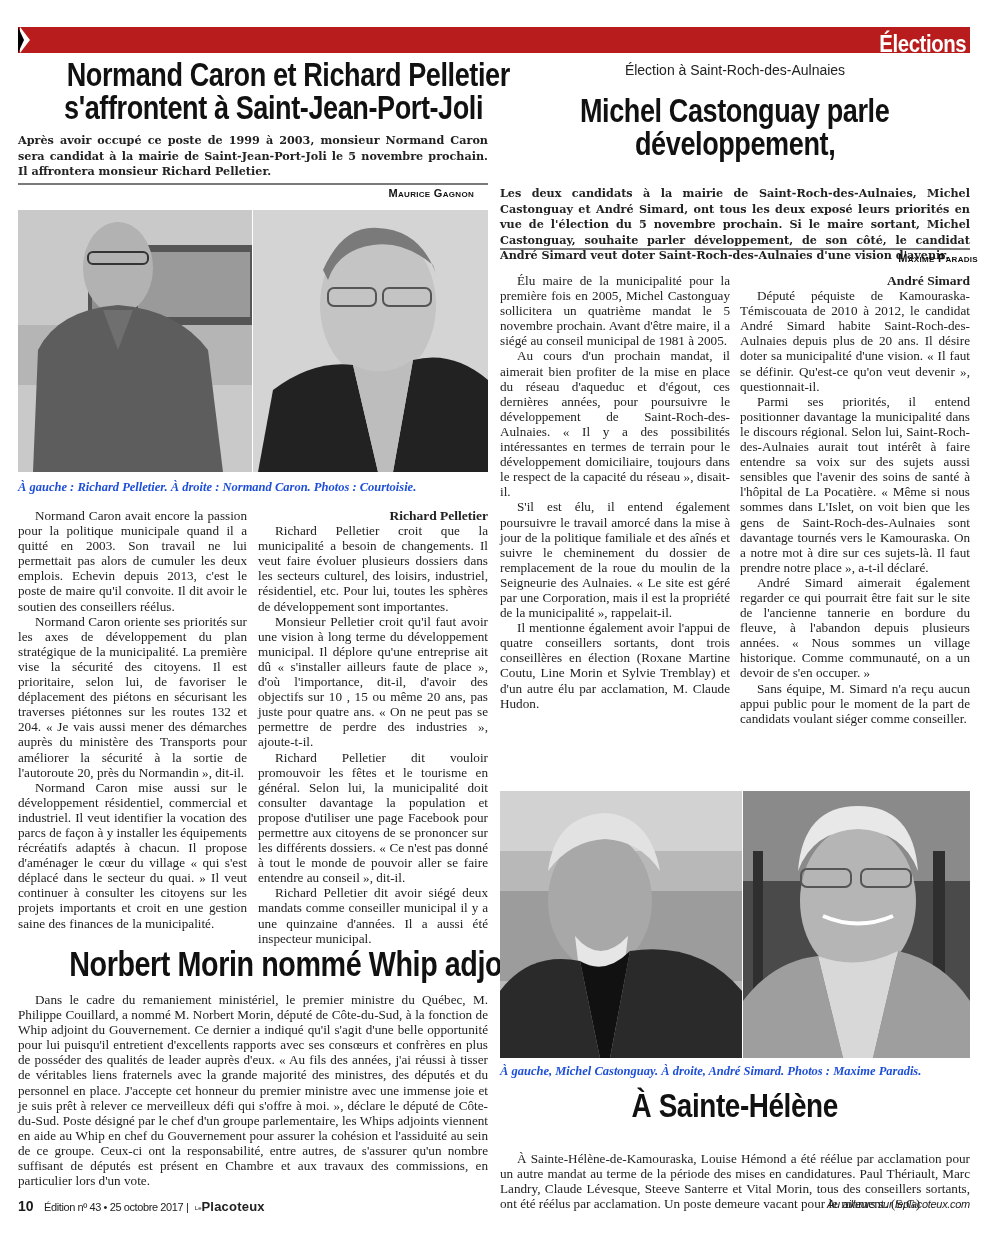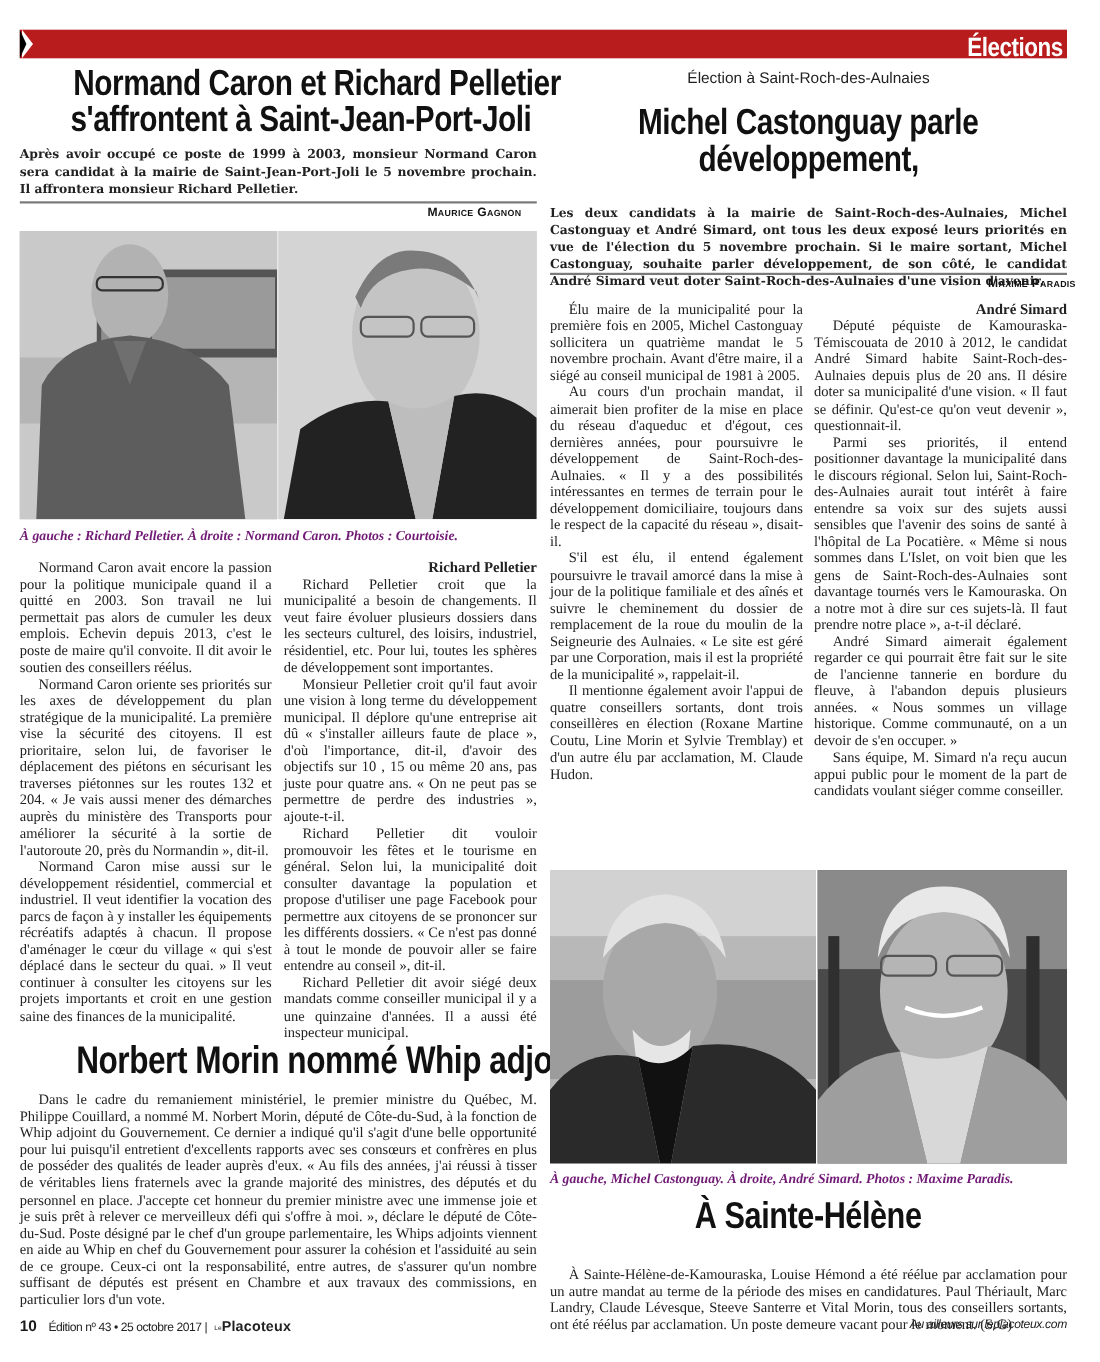--- a/index.html
+++ b/index.html
@@ -19,21 +19,21 @@
   .hl-inner { display: inline-block; transform: scaleX(0.82); transform-origin: center; white-space: nowrap; }
 
   .deck { position: absolute; font-family: "DejaVu Serif", serif; font-weight: bold; font-size: 11.2px; line-height: 15.5px;
     text-align: justify; color: #222; }
   .rule { position: absolute; height: 2px; background: #7a7a7a; }
   .byline { position: absolute; font-family: "Liberation Sans", sans-serif; font-weight: bold; font-size: 11px;
     font-variant: small-caps; text-align: right; color: #111; letter-spacing: 0.3px; }
 
   .photo { position: absolute; overflow: hidden; }
   .caption { position: absolute; font-family: "Liberation Serif", serif; font-weight: bold; font-style: italic;
-    font-size: 12.5px; color: #701a75; white-space: nowrap; }
+    font-size: 12.5px; color: #1d4ed8; white-space: nowrap; }
 
   .col { position: absolute; font-family: "Liberation Serif", serif; font-size: 13.2px; line-height: 15.1px;
     text-align: justify; hyphens: auto; color: #222; }
   .col p { text-indent: 17px; margin: 0; }
   .col .sub { text-align: right; font-weight: bold; text-indent: 0; font-size: 13.5px; }
 
   .footer { position: absolute; top: 1197px; left: 18px; width: 952px; height: 16px; font-family: "Liberation Sans", sans-serif; }
   .pg { font-weight: bold; font-size: 14px; }
   .ed { font-size: 11px; letter-spacing: -0.4px; color: #222; margin-left: 6px; }
   .brand-le { font-size: 6px; vertical-align: 1px; margin-left: 2px; }

